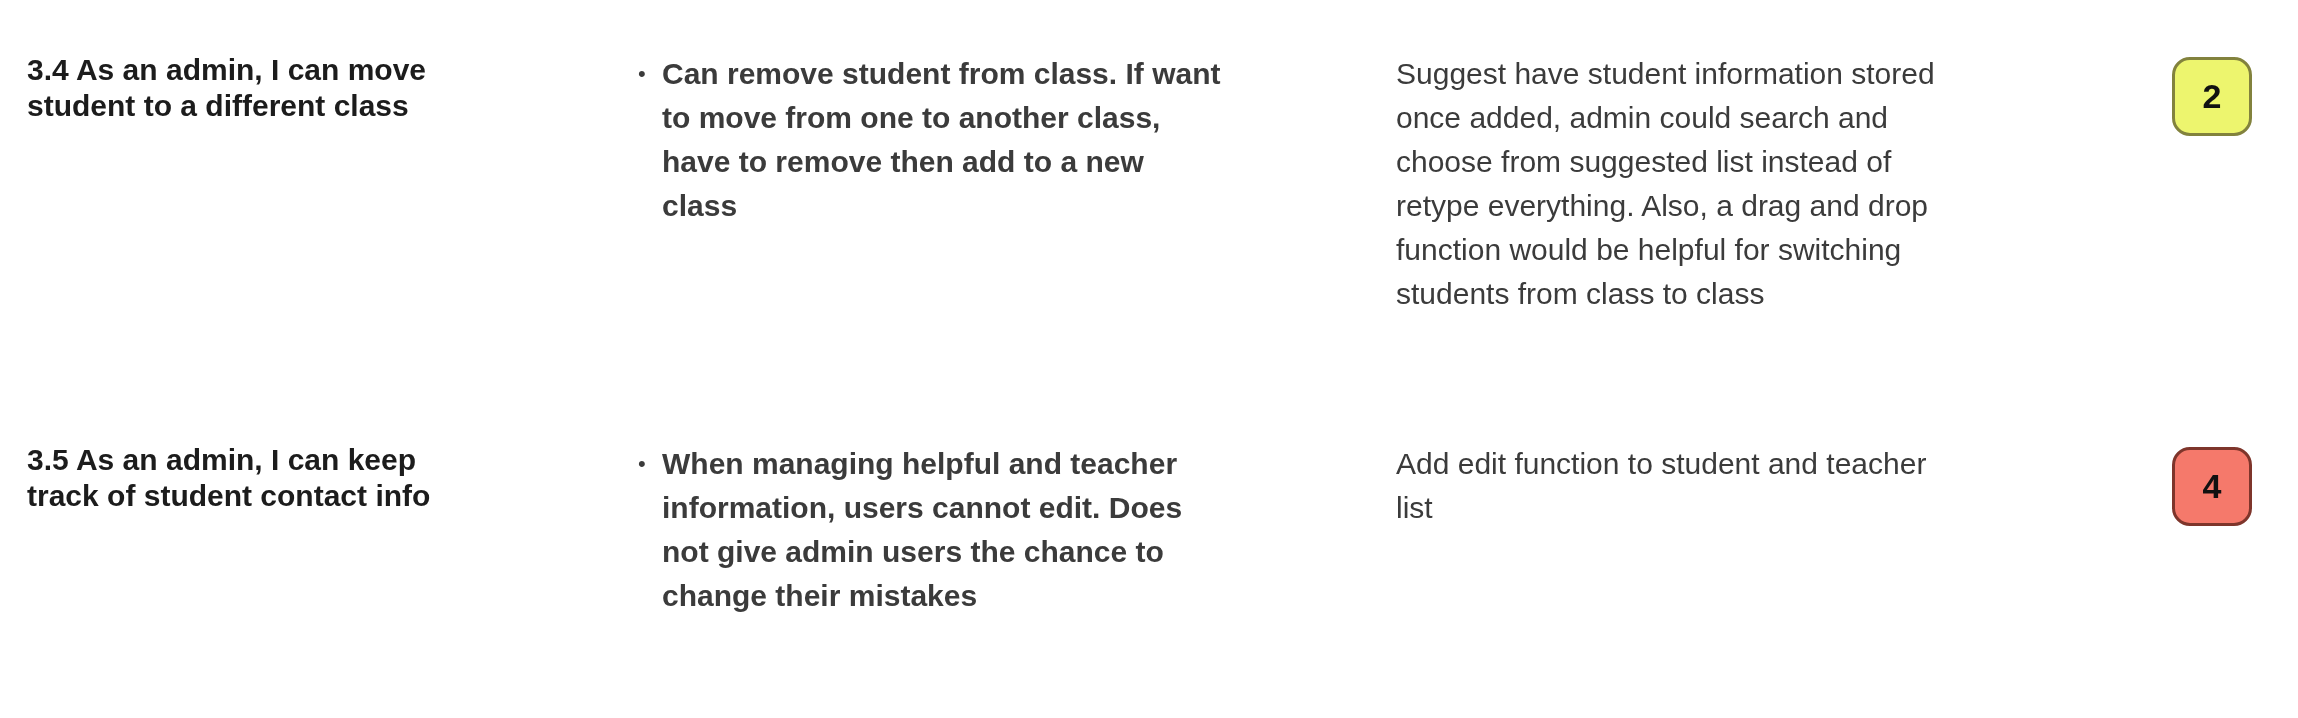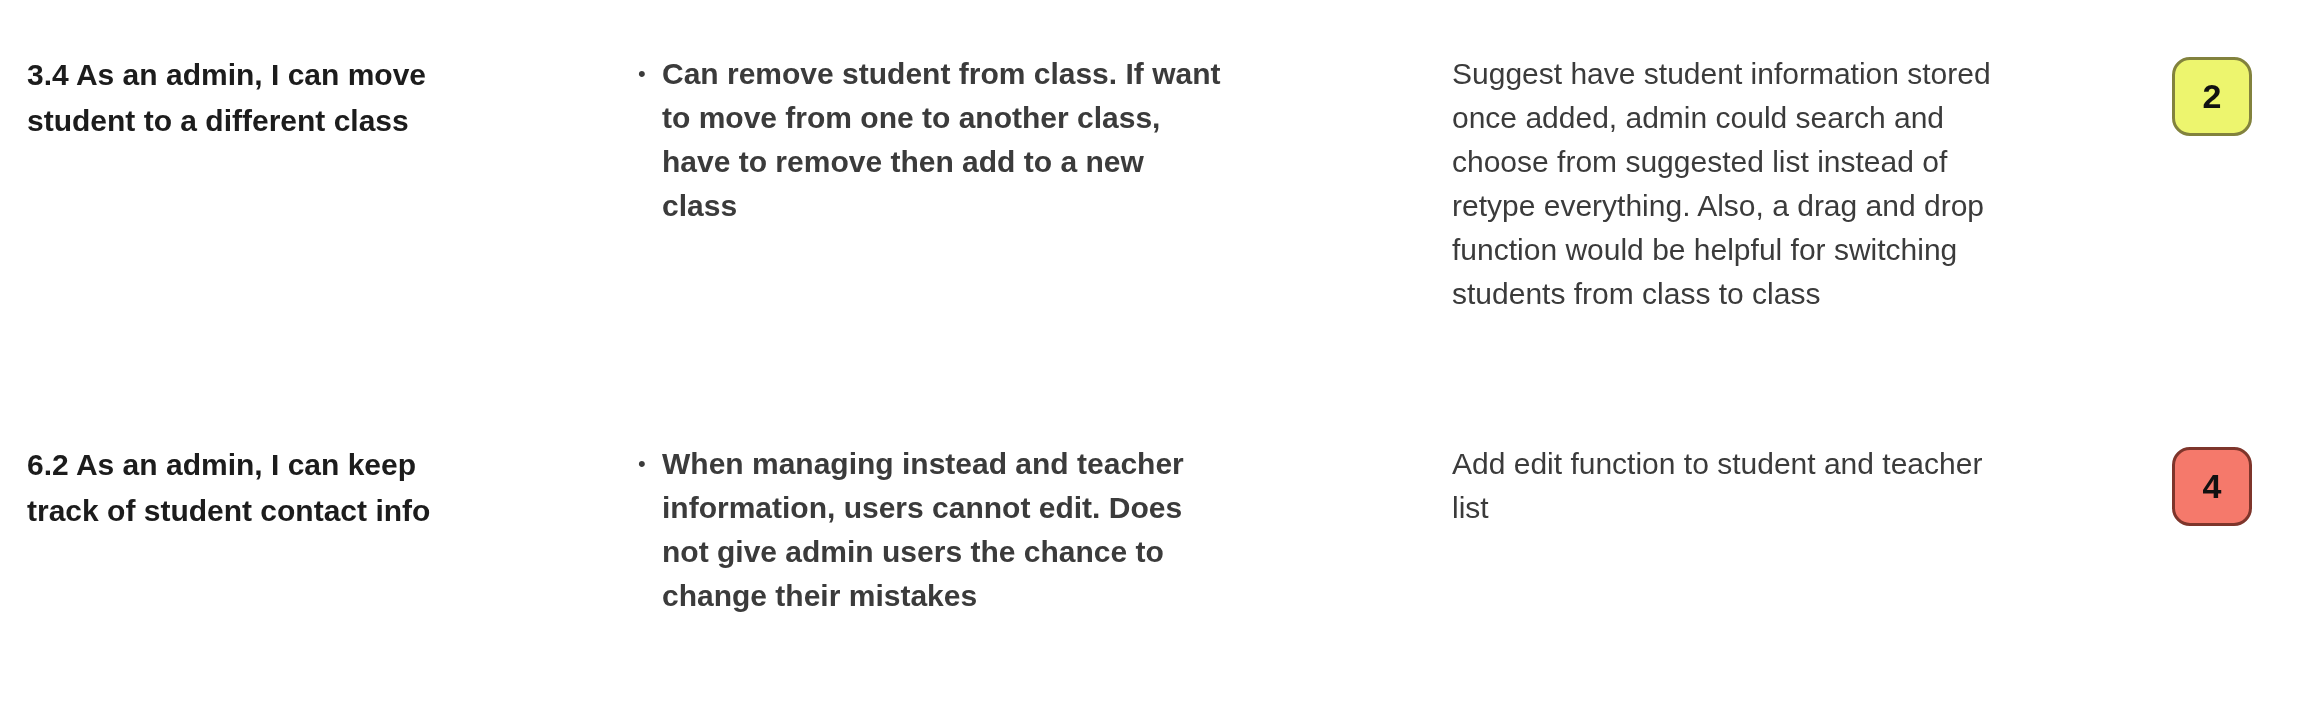--- a/index.html
+++ b/index.html
@@ -27,42 +27,42 @@
     font-size: 30px;
     line-height: 44px;
     color: #3b3b3b;
     white-space: pre-line;
   }
   .cell-story {
     left: 27px;
     width: 580px;
     font-weight: 700;
     color: #1c1c1c;
-    line-height: 46px;
+    line-height: 36px;
   }
   .cell-issues {
     left: 638px;
     width: 700px;
     display: flex;
     align-items: flex-start;
   }
   .bullet {
     width: 24px;
     flex: 0 0 24px;
     font-size: 22px;
     line-height: 44px;
     color: #3b3b3b;
   }
   .issue-text {
     flex: 1 1 auto;
     white-space: pre-line;
     font-weight: bold;
   }
   .cell-suggestion {
-    left: 1452px;
+    left: 1396px;
     width: 712px;
   }
   .severity-badge {
     position: absolute;
     left: 2172px;
     top: 5px;
     width: 80px;
     height: 79px;
     border: 3px solid #82823d;
     border-radius: 18px;
@@ -97,26 +97,26 @@
 retype everything. Also, a drag and drop
 function would be helpful for switching
 students from class to class</div>
 
   <div class="severity-badge" style="background: rgb(237, 245, 110); border-color: rgb(130, 130, 61);">
     <span>2</span>
   </div>
 </div>
 
 <div class="table-row row-2">
-  <div class="cell cell-story">6.2 As an admin, I can keep
+  <div class="cell cell-story">3.5 As an admin, I can keep
 track of student contact info</div>
 
   <div class="cell cell-issues">
     <span class="bullet">•</span>
-    <span class="issue-text">When managing instead and teacher
+    <span class="issue-text">When managing helpful and teacher
 information, users cannot edit. Does
 not give admin users the chance to
 change their mistakes</span>
   </div>
 
   <div class="cell cell-suggestion">Add edit function to student and teacher
 list</div>
 
   <div class="severity-badge" style="background: rgb(245, 121, 107); border-color: rgb(126, 53, 43);">
     <span>4</span>

